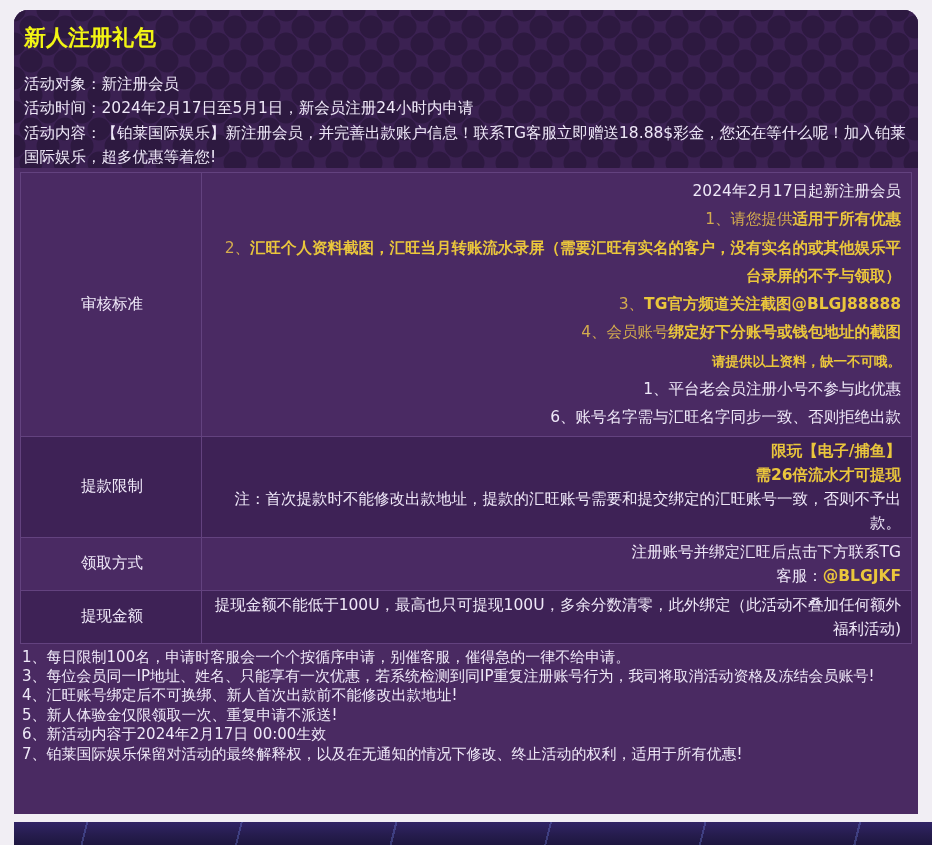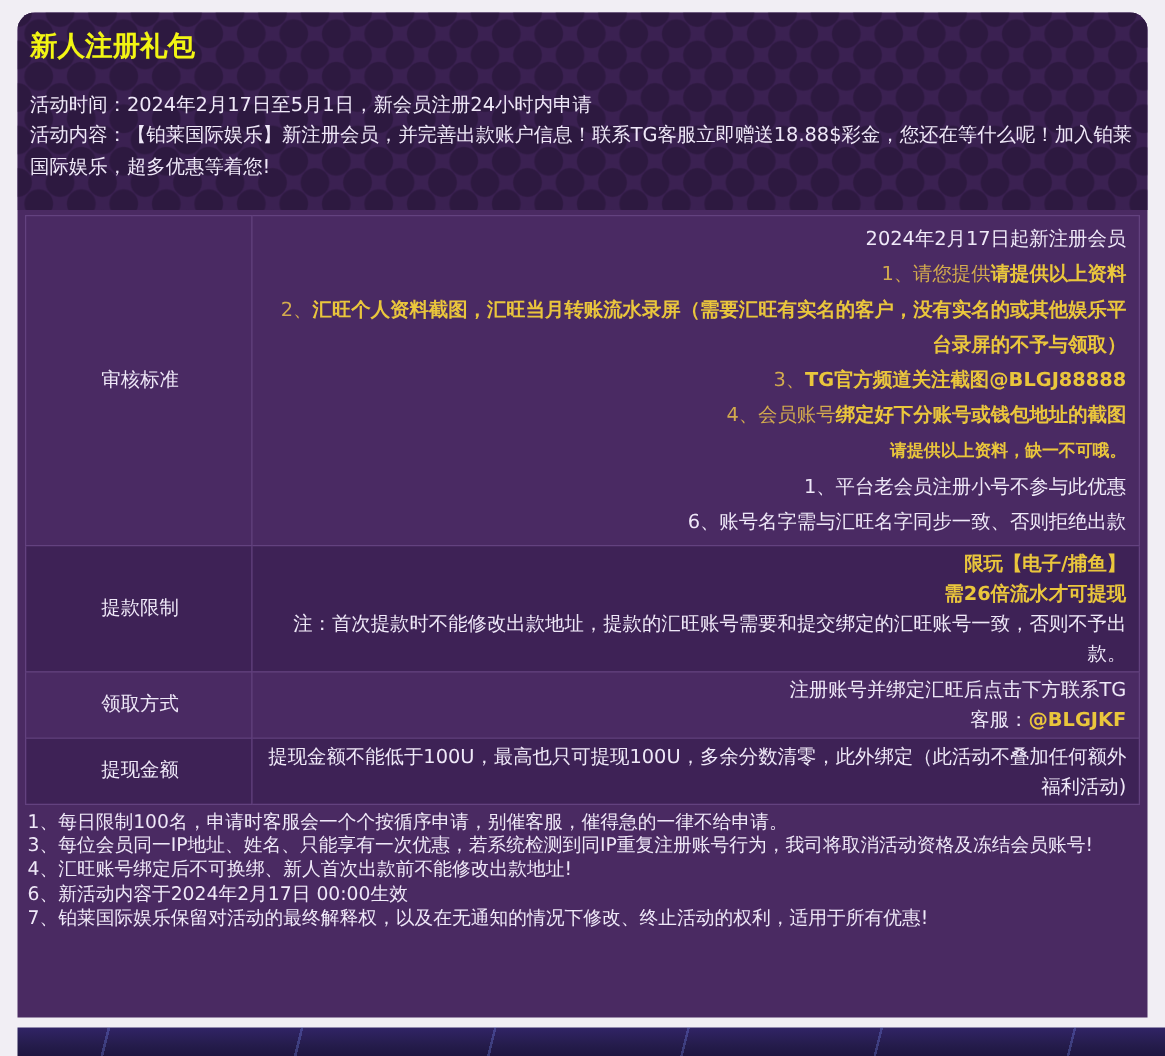--- a/index.html
+++ b/index.html
@@ -82,36 +82,37 @@
 </style>
 </head>
 <body>
 
 <div class="page">
   <div class="container">
 
     <div class="header">
       <h1 class="title">新人注册礼包</h1>
       <div class="intro">
+          <p class="tline"><span class="w">活动对象：新注册会员</span></p>
           <p class="tline"><span class="w">活动时间：2024年2月17日至5月1日，新会员注册24小时内申请</span></p>
           <p class="tline"><span class="w">活动内容：【铂莱国际娱乐】新注册会员，并完善出款账户信息！联系TG客服立即赠送18.88$彩金，您还在等什么呢！加入铂莱国际娱乐，超多优惠等着您!</span></p>
         </div>
     </div>
 
     <table class="gift-table">
       <colgroup>
           <col style="width:181px">
           <col>
         </colgroup>
       <tbody>
         <tr>
           <td class="lbl">审核标准</td>
           <td class="cnt audit-cell">
               <p class="tline"><span class="w">2024年2月17日起新注册会员</span></p>
-              <p class="tline"><span class="g">1、请您提供</span><span class="gb">请提供以上资料</span></p>
+              <p class="tline"><span class="g">1、请您提供</span><span class="gb">适用于所有优惠</span></p>
               <p class="tline"><span class="g">2、</span><span class="gb">汇旺个人资料截图，汇旺当月转账流水录屏（需要汇旺有实名的客户，没有实名的或其他娱乐平台录屏的不予与领取）</span></p>
               <p class="tline"><span class="g">3、</span><span class="gb">TG官方频道关注截图@BLGJ88888</span></p>
               <p class="tline"><span class="g">4、会员账号</span><span class="gb">绑定好下分账号或钱包地址的截图</span></p>
               <p class="tline small"><span class="gb">请提供以上资料，缺一不可哦。</span></p>
               <p class="tline"><span class="w">1、平台老会员注册小号不参与此优惠</span></p>
               <p class="tline"><span class="w">6、账号名字需与汇旺名字同步一致、否则拒绝出款</span></p>
             </td>
         </tr>
         <tr>
           <td class="lbl">提款限制</td>
@@ -134,19 +135,20 @@
               <p class="tline"><span class="w">提现金额不能低于100U，最高也只可提现100U，多余分数清零，此外绑定（此活动不叠加任何额外福利活动)</span></p>
             </td>
         </tr>
       </tbody>
     </table>
 
     <div class="rules">
         <p class="tline"><span class="w">1、每日限制100名，申请时客服会一个个按循序申请，别催客服，催得急的一律不给申请。</span></p>
         <p class="tline"><span class="w">3、每位会员同一IP地址、姓名、只能享有一次优惠，若系统检测到同IP重复注册账号行为，我司将取消活动资格及冻结会员账号!</span></p>
         <p class="tline"><span class="w">4、汇旺账号绑定后不可换绑、新人首次出款前不能修改出款地址!</span></p>
+        <p class="tline"><span class="w">5、新人体验金仅限领取一次、重复申请不派送!</span></p>
         <p class="tline"><span class="w">6、新活动内容于2024年2月17日 00:00生效</span></p>
         <p class="tline"><span class="w">7、铂莱国际娱乐保留对活动的最终解释权，以及在无通知的情况下修改、终止活动的权利，适用于所有优惠!</span></p>
       </div>
   </div>
 
   <div class="footer-band"></div>
 </div>
 
 </body></html>

